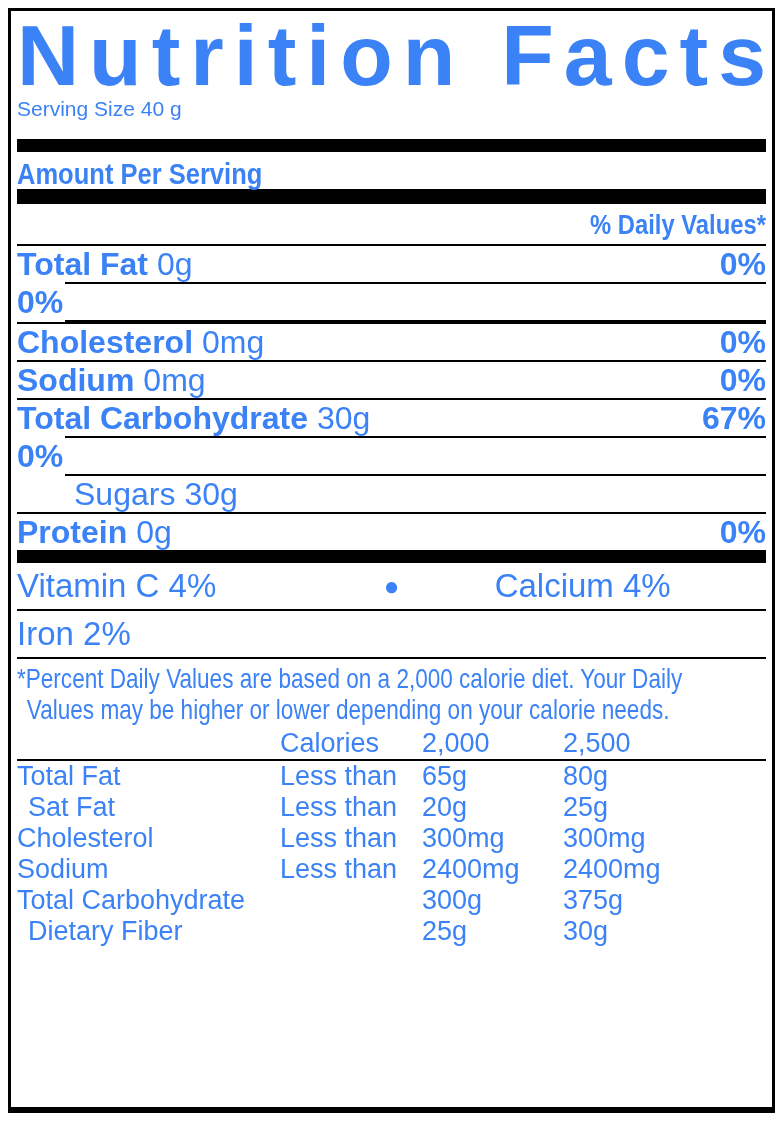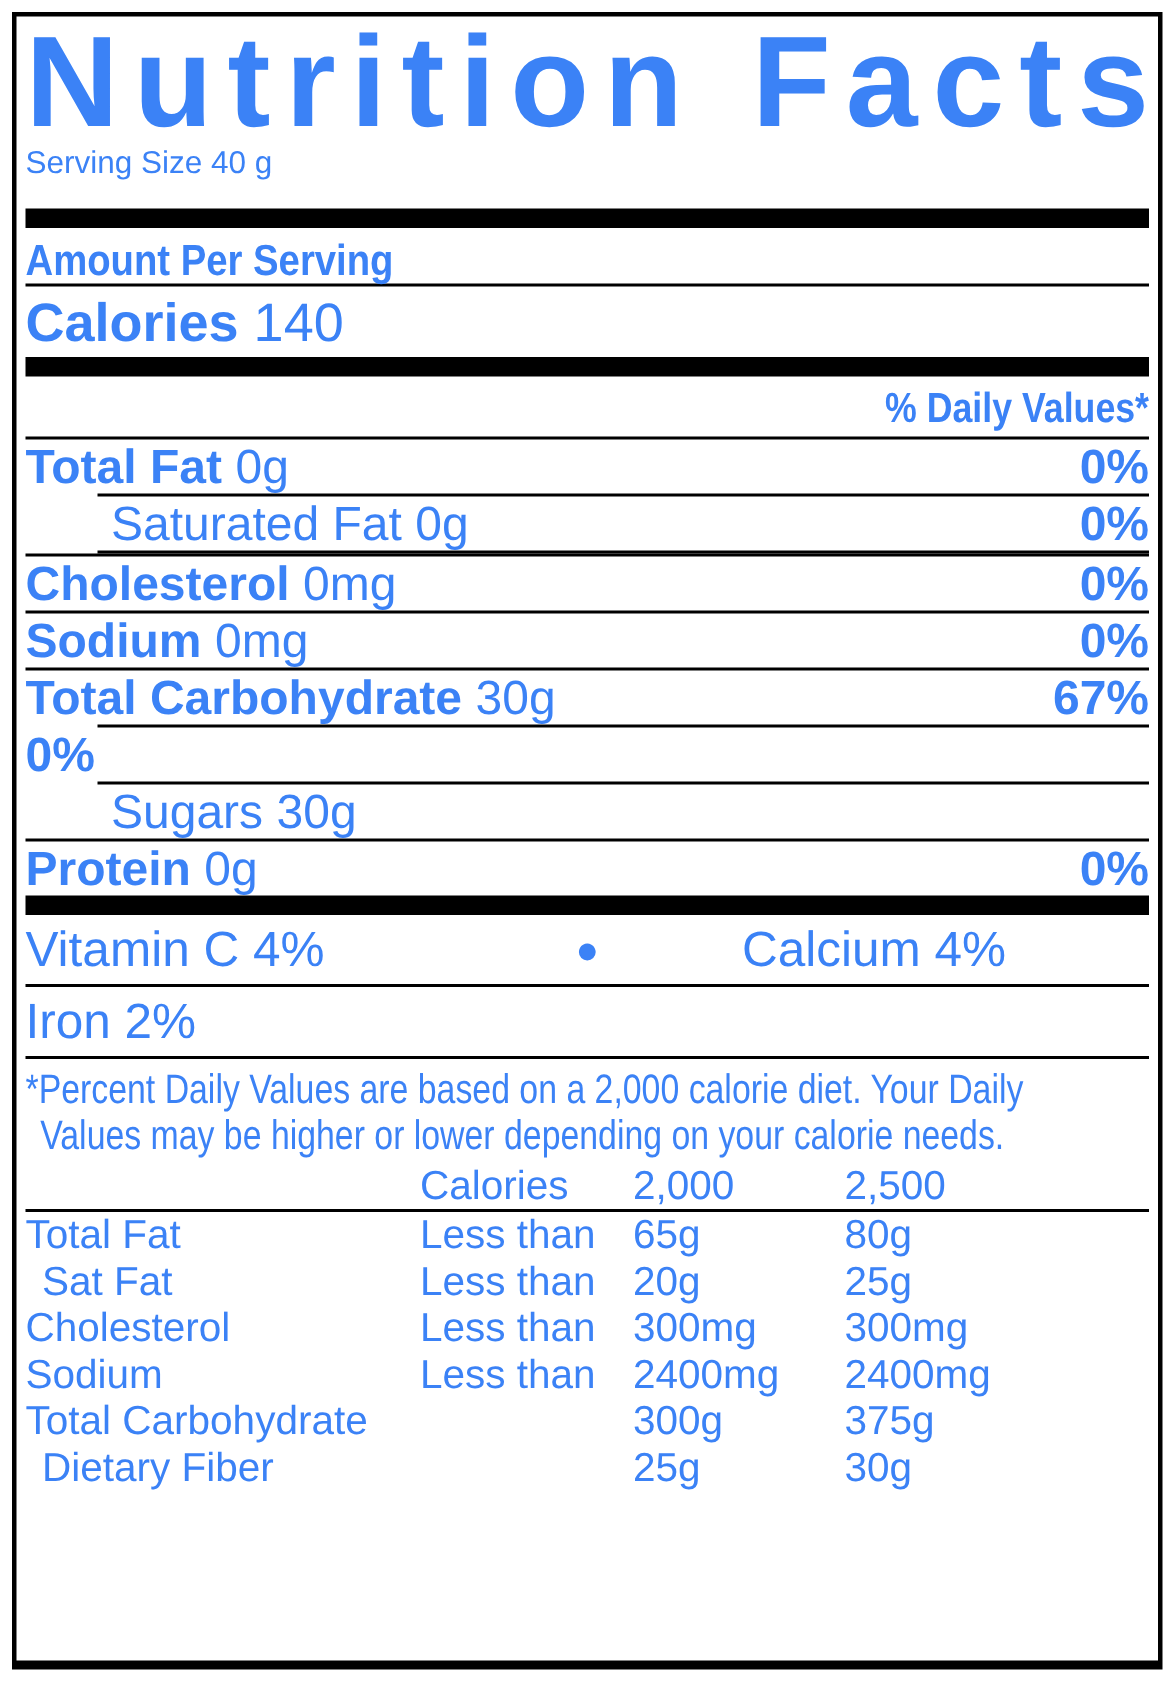--- a/index.html
+++ b/index.html
@@ -89,36 +89,32 @@
       <span>Facts</span>
     </div>
 
     <div class="serving">Serving Size 40 g</div>
 
     <div class="bar b1"></div>
 
     <div class="aps">Amount Per Serving</div>
     <div class="hr"></div>
 
-    <div class="calories">
-      <span class="cl">Calories</span><span class="cv">140</span>
-    </div>
 
     <div class="bar"></div>
     <div class="dvh">% Daily Values*</div>
     <div class="hr"></div>
 
     <div class="row">
       <div class="left"><span class="name">Total Fat</span><span class="amt">0g</span></div>
       <div class="dv">0%</div>
     </div>
     <div class="hr ind"></div>
 
     <div class="row sub">
-      <div class="left"><span class="name">Saturated Fat</span><span class="amt">0g</span></div>
       <div class="dv">0%</div>
     </div>
     <div class="hr ind"></div>
 
     <div class="hr"></div>
 
     <div class="row">
       <div class="left"><span class="name">Cholesterol</span><span class="amt">0mg</span></div>
       <div class="dv">0%</div>
     </div>

